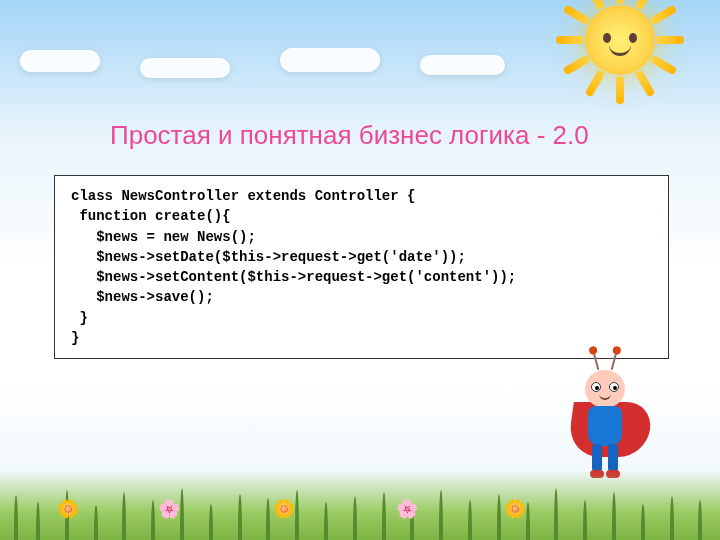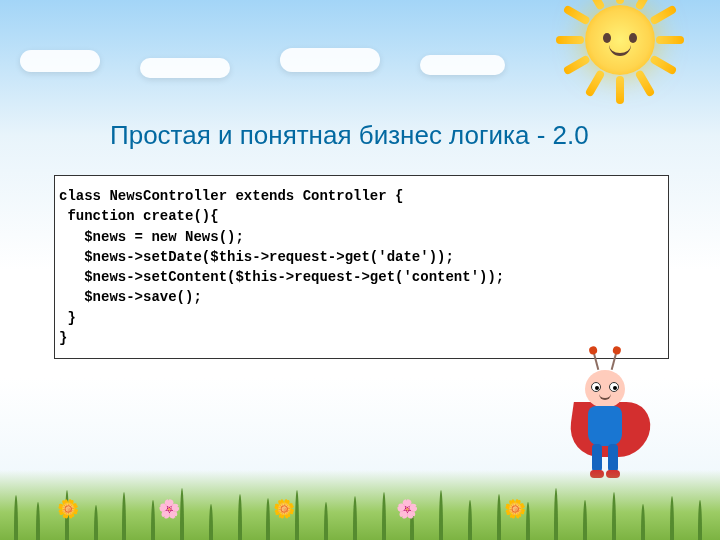--- a/index.html
+++ b/index.html
@@ -68,32 +68,32 @@
     .cloud {
       position: absolute;
       background: rgba(255,255,255,0.9);
       border-radius: 25px;
       box-shadow: 0 2px 6px rgba(0,0,0,0.1);
     }
     .heading {
       position: absolute;
       top: 120px;
       left: 110px;
-      color: #0369a1;
+      color: #ec4899;
       font-size: 26px;
       font-weight: 400;
     }
     .code-box {
       position: absolute;
       top: 175px;
       left: 54px;
       width: 615px;
       border: 1px solid #333;
       background: #ffffff;
-      padding: 10px 4px;
+      padding: 10px 16px;
     }
     .code-box pre {
       font-family: 'Courier New', monospace;
       font-size: 14px;
       font-weight: bold;
       color: #000;
       line-height: 1.45;
       white-space: pre;
     }
     .grass {

